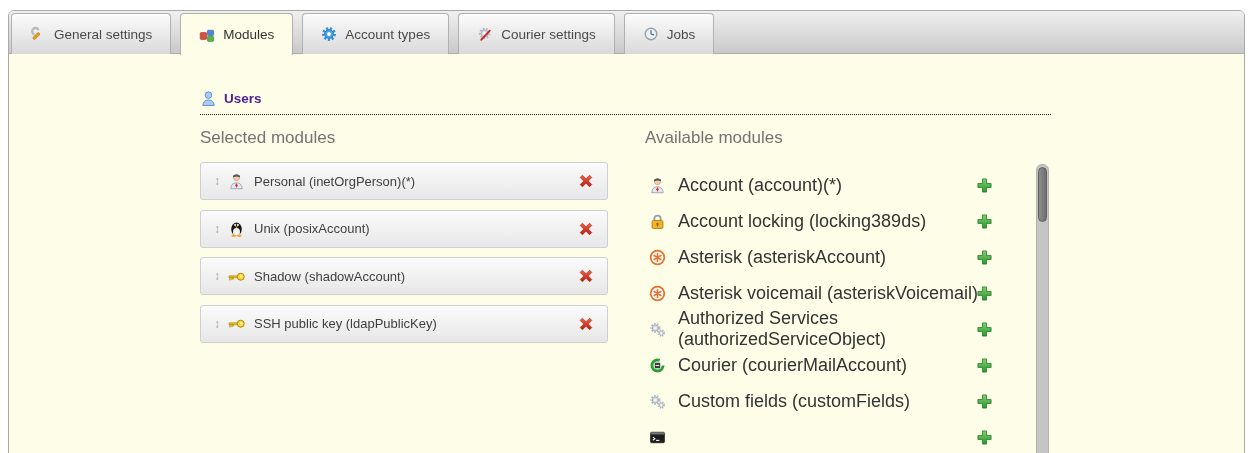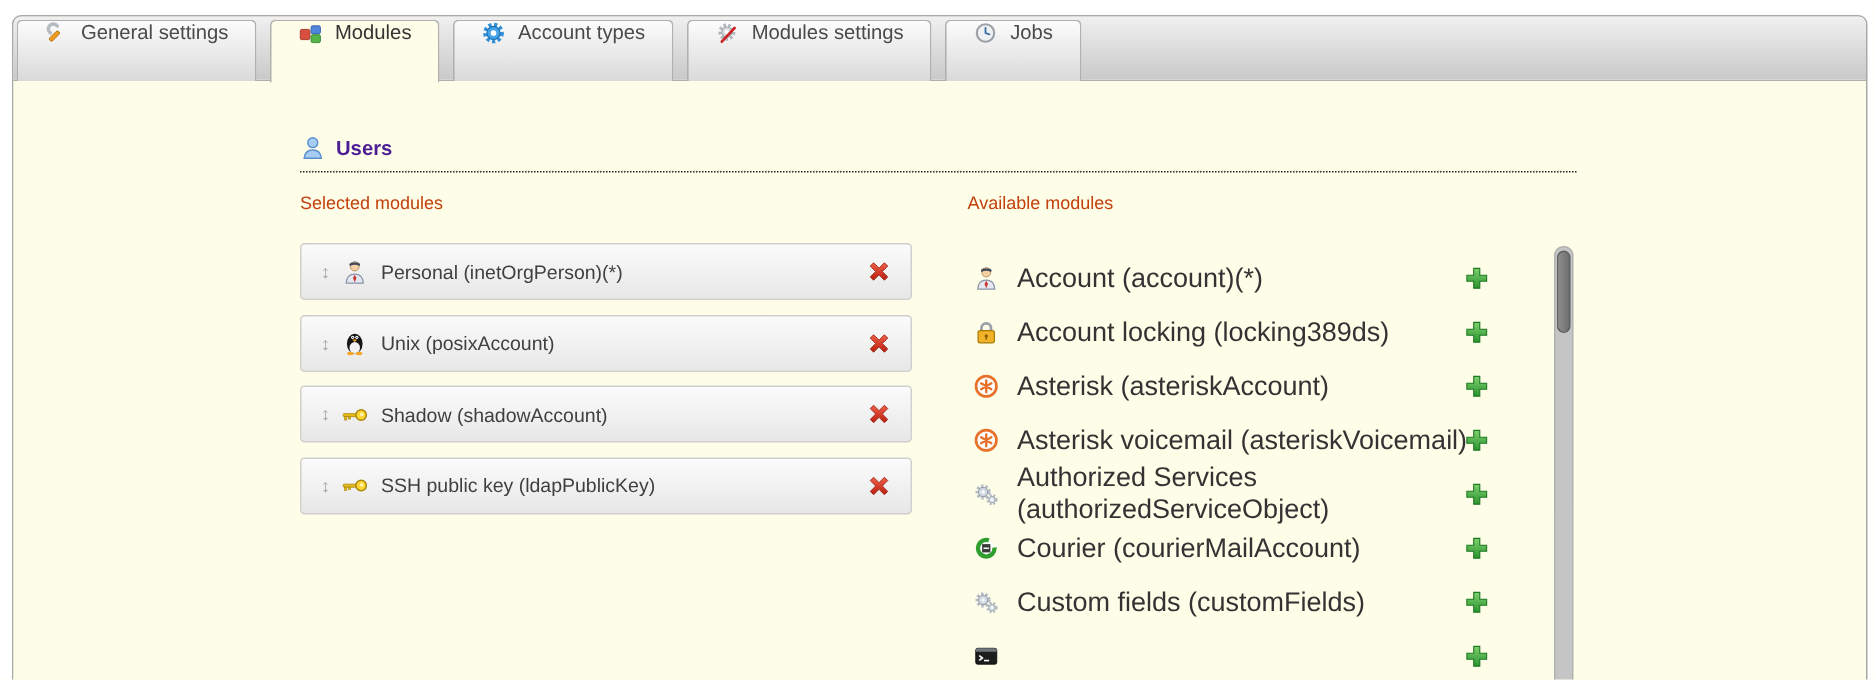--- a/index.html
+++ b/index.html
@@ -19,21 +19,21 @@
   .tabbar {
     position: absolute; left: 0; top: 0; right: 0; height: 43px;
     background: linear-gradient(#f0f0f0, #c9c9c9);
     border-bottom: 1px solid #aeaeae;
     border-radius: 5px 5px 0 0;
     display: flex; align-items: flex-start;
     padding-left: 2px;
   }
   .tab {
     margin-top: 2px; height: 41px;
-    display: flex; gap: 8px;
+    display: flex; align-items: center; gap: 8px;
     padding: 0 18px;
     border: 1px solid #b0b0b0; border-bottom: none;
     border-radius: 4px 4px 0 0;
     background: linear-gradient(#fcfcfc, #d9d9d9);
     color: #4a4a4a; font-size: 13.5px;
     cursor: pointer; white-space: nowrap;
   }
   .tab + .tab { margin-left: 9px; }
   .tab.active {
     background: #fdfde8;
@@ -47,21 +47,21 @@
   }
   .users-heading {
     position: absolute; left: 191px; top: 36px; width: 851px;
     display: flex; align-items: center; gap: 7px;
     padding-bottom: 7px;
     border-bottom: 1px dotted #222;
   }
   .users-heading .hicon { width: 17px; height: 17px; }
   .users-heading .htext { font-size: 13.5px; font-weight: bold; color: #4c1d95; }
   .col-header {
-    position: absolute; font-size: 12px; color: #c2410c;
+    position: absolute; font-size: 17px; color: #737373;
   }
   .sel-header { left: 191px; top: 74px; }
   .avail-header { left: 636px; top: 74px; }
   .sel-row {
     position: absolute; left: 191px; width: 408px; height: 38px;
     border: 1px solid #cfcfcf; border-radius: 3px;
     background: linear-gradient(#fbfbfb, #e7e7e7);
     display: flex; align-items: center;
     padding: 0 12px 0 10px;
     cursor: move;
@@ -126,21 +126,21 @@
           </svg></span>
     <span>Account types</span>
   </div>
       <div class="tab">
     <span class="ticon"><svg viewBox="0 0 16 16" width="16" height="16">
             <circle cx="7.6" cy="7.4" r="4.6" fill="none" stroke="#b2b8bf" stroke-width="2.2" stroke-dasharray="1.8 1.4"></circle>
             <circle cx="7.6" cy="7.4" r="3.4" fill="#d9dde2" stroke="#9aa1a9" stroke-width="0.7"></circle>
             <circle cx="7.6" cy="7.4" r="1.4" fill="#fff"></circle>
             <path d="M4.2 13.8 L12.8 4.6" stroke="#cc2222" stroke-width="1.8" stroke-linecap="round"></path>
           </svg></span>
-    <span>Modules settings</span>
+    <span>Courier settings</span>
   </div>
       <div class="tab">
     <span class="ticon"><svg viewBox="0 0 16 16" width="16" height="16">
             <circle cx="8" cy="8" r="5.8" fill="#eef0f2" stroke="#9aa0a6" stroke-width="1.4"></circle>
             <path d="M8 8 L8 4.6 M8 8 L10.6 8.9" stroke="#3a6ea8" stroke-width="1.2" stroke-linecap="round"></path>
           </svg></span>
     <span>Jobs</span>
   </div>
     </div>
 

